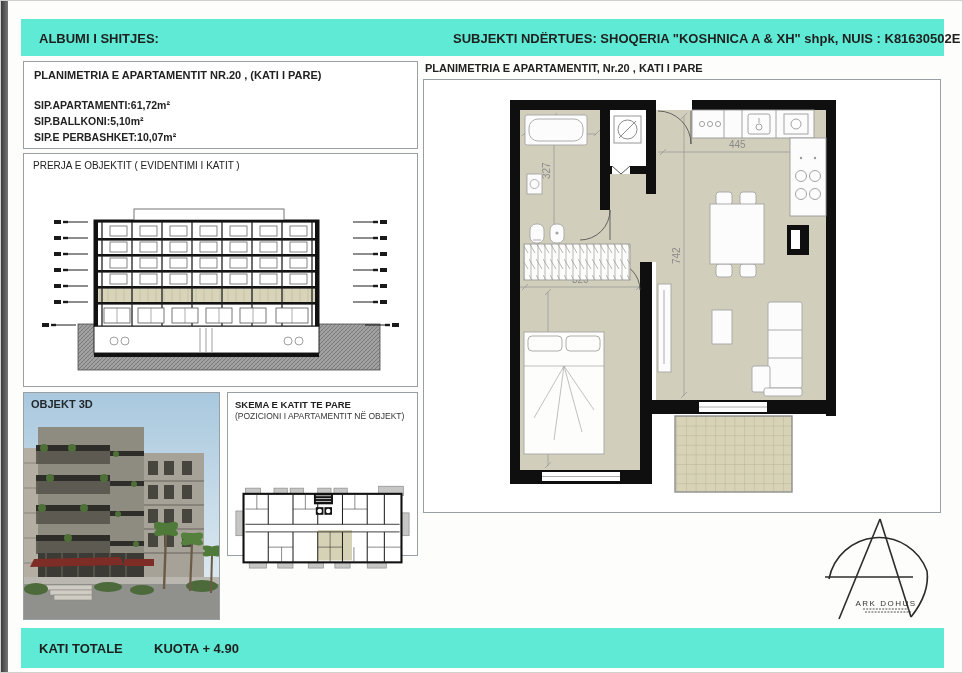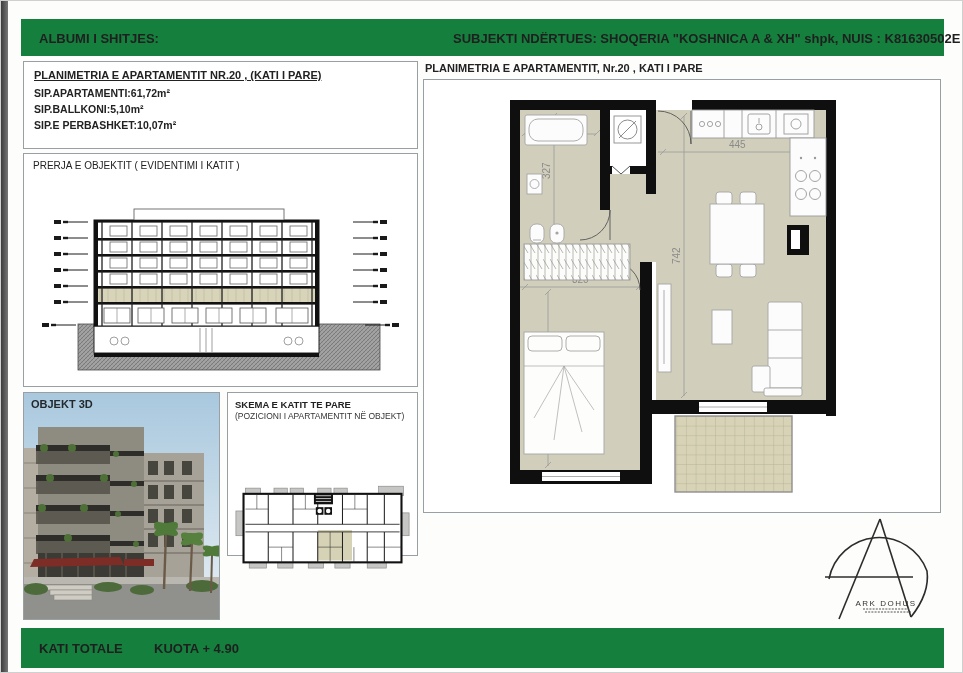--- a/index.html
+++ b/index.html
@@ -1,31 +1,31 @@
 <!DOCTYPE html>
 <html><head>
 <meta charset="utf-8">
 <style>
   html,body{margin:0;padding:0;background:#e9e9e9;font-family:"Liberation Sans",sans-serif;}
   .page{position:relative;width:963px;height:673px;background:#fdfdfc;overflow:hidden;
         border:1px solid #d0d0d0;box-sizing:border-box;}
   .scan-edge{position:absolute;left:0;top:0;width:7px;height:673px;
              background:linear-gradient(to right,#3c3c3c,#777);}
-  .band{position:absolute;background:#15803d;}
+  .band{position:absolute;background:#5eead4;}
   .band-top{left:20px;top:18px;width:923px;height:37px;}
   .band-bottom{left:20px;top:627px;width:923px;height:40px;}
   .band .txt{position:absolute;top:50%;transform:translateY(-50%);
              font-weight:bold;color:#1f1f1f;font-size:13px;white-space:nowrap;}
   .hdr-left{left:18px;}
   .hdr-right{left:432px;}
   .ftr-left{left:18px;font-size:14px;}
   .ftr-right{left:133px;font-size:14px;}
   .panel{position:absolute;background:#fff;border:1px solid #98a0a4;box-sizing:border-box;}
   .panel-info{left:22px;top:60px;width:395px;height:88px;padding:7px 10px;}
-  .panel-info .title{font-size:11px;font-weight:bold;color:#222;margin-bottom:5px;text-decoration:underline;}
+  .panel-info .title{font-size:11px;font-weight:bold;color:#222;margin-bottom:17px;}
   .panel-info .line{font-size:10.5px;font-weight:bold;color:#222;line-height:1.5;}
   .panel-section{left:22px;top:152px;width:395px;height:234px;}
   .panel-section .label{position:absolute;left:9px;top:6px;font-size:10px;font-weight:normal;color:#222;}
   .panel-image{left:22px;top:391px;width:197px;height:228px;border:1px solid #98a0a4;}
   .panel-image .label{position:absolute;left:7px;top:5px;font-size:11px;font-weight:bold;color:#22282c;z-index:2;}
   .panel-skema{left:226px;top:391px;width:191px;height:164px;padding:6px 7px;}
   .panel-skema .title{font-size:9.5px;font-weight:bold;color:#222;}
   .panel-skema .subtitle{font-size:8.5px;color:#333;margin-top:1px;}
   .plan-title{position:absolute;left:424px;top:61px;font-size:11px;font-weight:bold;color:#222;}
   .panel-plan{left:422px;top:78px;width:518px;height:434px;}

